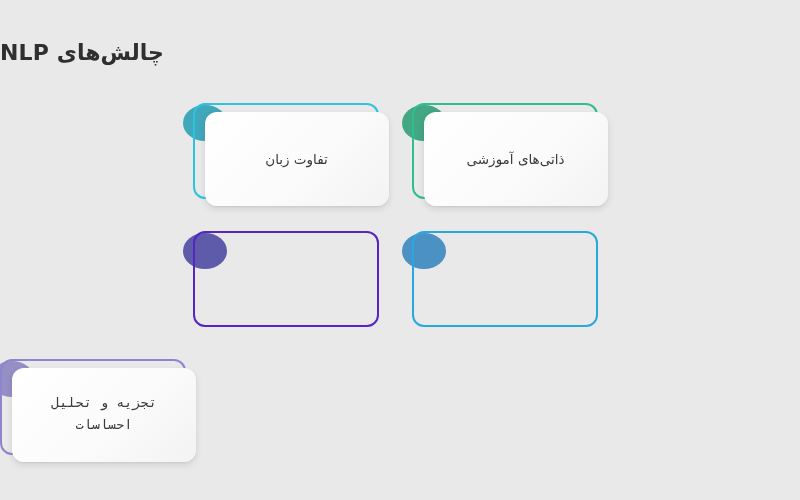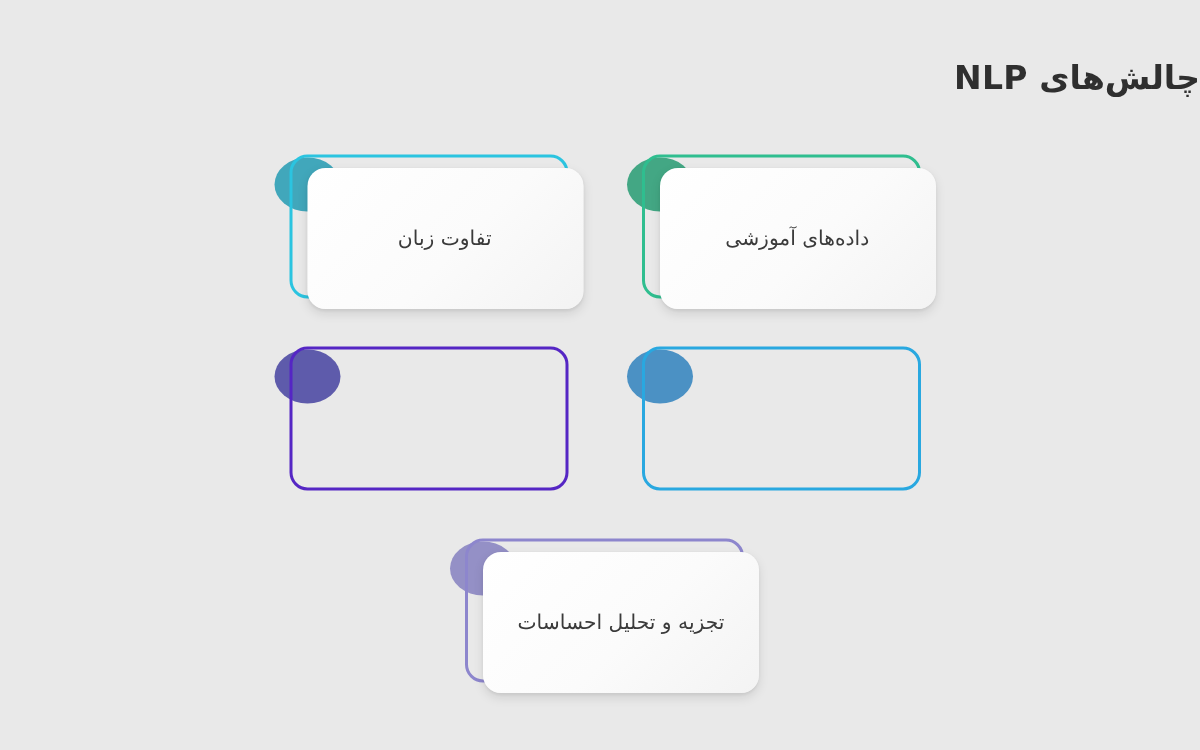--- a/index.html
+++ b/index.html
@@ -13,21 +13,21 @@
     font-family: "DejaVu Sans", "Liberation Sans", sans-serif;
     overflow: hidden;
     position: relative;
   }
 
   .page-title {
     position: absolute;
     top: 40px;
     left: 0;
     width: 800px;
-    text-align: right;
+    text-align: left;
     font-size: 22px;
     font-weight: bold;
     color: #2f2f2f;
     letter-spacing: 0.2px;
     direction: rtl;
   }
 
   .grid {
     position: absolute;
     top: 103px;
@@ -41,21 +41,20 @@
     justify-content: center;
     gap: 23px;
     margin-bottom: 22px;
   }
 
   
   .card {
     position: relative;
     width: 196px;
     height: 106px;
-    margin-left: 16px;
   }
 
   
   .card-ellipse {
     position: absolute;
     left: -10px;
     top: 2px;
     width: 44px;
     height: 36px;
     border-radius: 50%;
@@ -95,38 +94,39 @@
   .card-label {
     font-size: 13.5px;
     color: #3a3a3a;
     line-height: 1.65;
     direction: rtl;
     padding: 0 10px;
   }
 
   .row-single {
     display: flex;
-    justify-content: center;
+    justify-content: flex-end;
+    font-family: Liberation Mono, monospace;
   }
 </style>
 </head>
 <body style="background: rgb(233, 233, 233);">
 
 <div class="page-title">چالش‌های NLP</div>
 
 <div class="grid">
 
   <div class="row">
 
 
     <div class="card">
       <div class="card-ellipse" style="background: rgb(67, 167, 132);"></div>
       <div class="card-frame" style="border-color: rgb(47, 190, 143);"></div>
       <div class="card-panel">
-        <span class="card-label">داده‌های آموزشی</span>
+        <span class="card-label">ذاتی‌های آموزشی</span>
       </div>
     </div>
 
     <div class="card">
       <div class="card-ellipse" style="background: rgb(65, 167, 187);"></div>
       <div class="card-frame" style="border-color: rgb(43, 196, 224);"></div>
       <div class="card-panel">
         <span class="card-label">تفاوت زبان</span>
       </div>
     </div>

